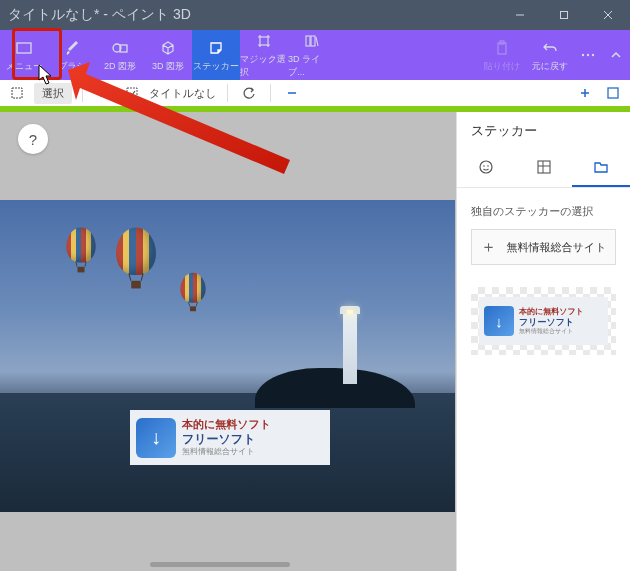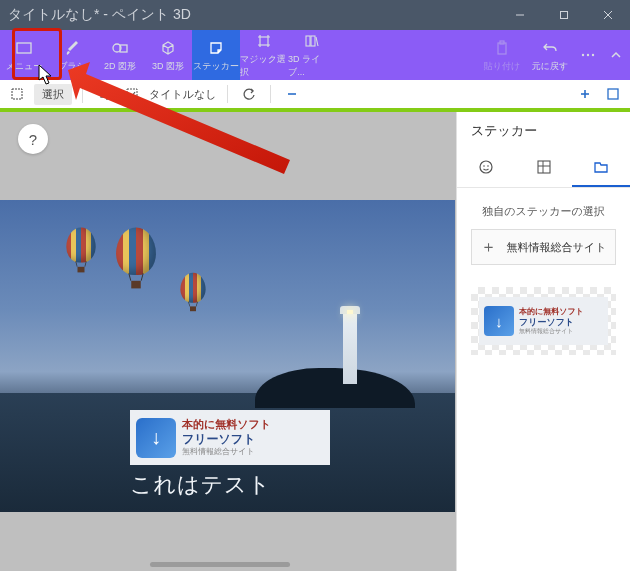--- a/index.html
+++ b/index.html
@@ -23,21 +23,21 @@
   .toolbar .spacer { flex: 1; }
   .toolbar .tbitem.disabled { opacity: .4; }
   .menu-highlight {
     position: absolute; left: 12px; top: 28px; width: 50px; height: 52px;
     border: 3px solid #d11b0a; border-radius: 4px; z-index: 50; pointer-events: none;
   }
   .arrow {
     position: absolute; left: 60px; top: 62px; z-index: 49; pointer-events: none;
   }
   .subbar {
-    height: 32px; background: #fff; border-bottom: 4px solid #84cc16;
+    height: 32px; background: #fff; border-bottom: 6px solid #84cc16;
     display: flex; align-items: center; padding: 0 6px; gap: 6px;
     font-size: 11px; color: #444;
   }
   .subbar .sel { background: #e9e9e9; padding: 3px 8px; border-radius: 2px; }
   .subbar .divider { width: 1px; height: 18px; background: #ddd; margin: 0 4px; }
   .subbar .ico { width: 22px; height: 22px; display: flex; align-items: center; justify-content: center; color: #555; }
   .content {
     display: flex; height: calc(571px - 30px - 50px - 32px);
   }
   .canvas-area {
@@ -132,21 +132,21 @@
   }
   .side-tabs {
     display: flex; border-bottom: 1px solid #e6e6e6; height: 40px;
   }
   .side-tab {
     flex: 1; display: flex; align-items: center; justify-content: center;
     color: #555; border-bottom: 2px solid transparent; cursor: pointer;
   }
   .side-tab.active { color: #1a5fd0; border-bottom-color: #1a5fd0; }
   .side-section-label {
-    padding: 16px 14px 10px; font-size: 11px; color: #555; text-align: center;
+    padding: 16px 14px 10px; font-size: 11px; color: #555;
   }
   .add-sticker {
     margin: 0 14px; height: 36px; border: 1px solid #ddd; background: #fafafa;
     display: flex; align-items: center; justify-content: center; gap: 10px;
     font-size: 11px; color: #333; cursor: pointer;
   }
   .add-sticker .plus { font-size: 16px; color: #666; }
   .thumb-area {
     margin: 22px 14px 0; height: 68px; position: relative;
     background:
@@ -368,21 +368,20 @@
           <div class="basket"></div>
         </div>
       <div class="sticker-on-canvas">
         <div class="logo"></div>
         <div class="txt">
           <div class="l1">本的に無料ソフト</div>
           <div class="l2">フリーソフト</div>
           <div class="l3">無料情報総合サイト</div>
         </div>
       </div>
-      <div class="canvas-text">これはテスト</div>
     </div>
     <div class="scrollbar-h"></div>
   </div>
 
   <div class="side">
     <div class="side-title">ステッカー</div>
     <div class="side-tabs">
       <div class="side-tab">
         <svg width="18" height="18" viewBox="0 0 18 18">
             <circle cx="9" cy="9" r="6" fill="none" stroke="#555" stroke-width="1.2"></circle>

